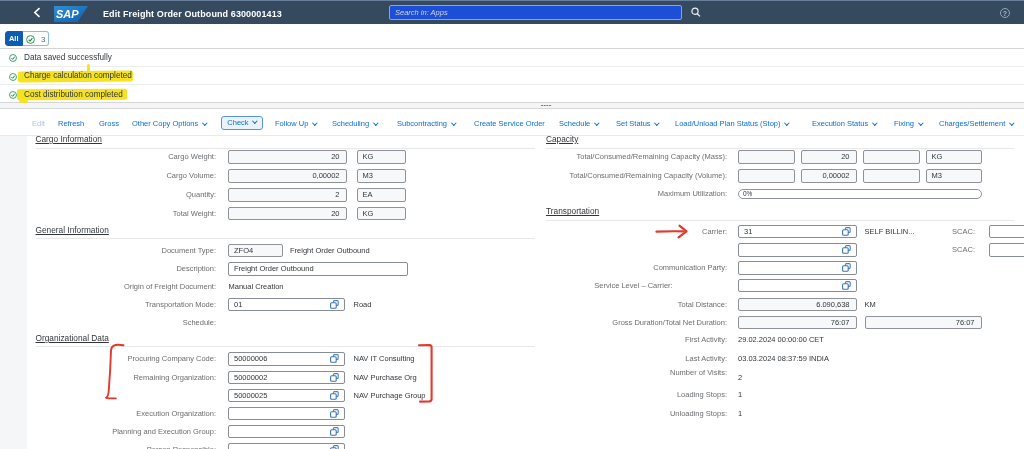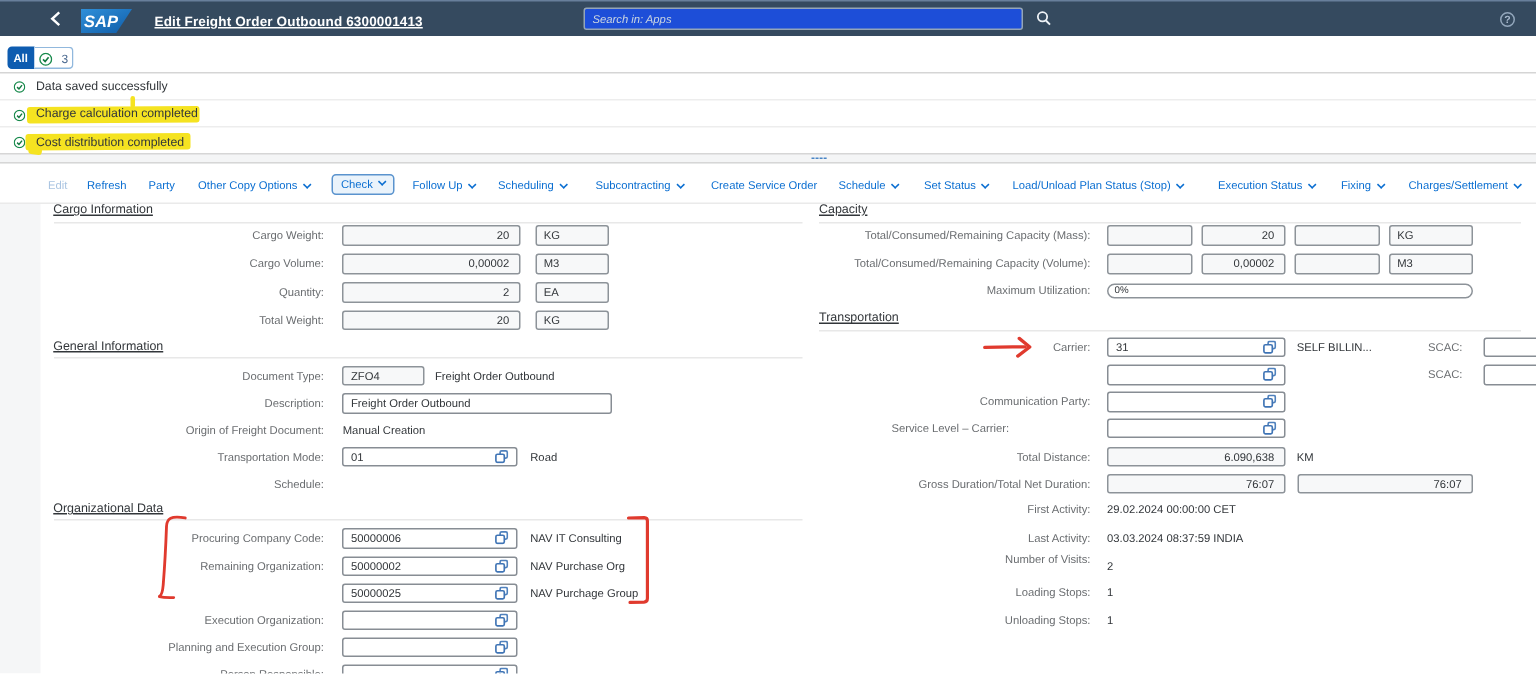--- a/index.html
+++ b/index.html
@@ -4,21 +4,21 @@
 <style>
 * { margin:0; padding:0; box-sizing:border-box; }
 html,body { width:1024px; height:449px; overflow:hidden; background:#fff;
   font-family:"Liberation Sans", sans-serif; }
 #page { position:relative; width:1024px; height:449px; overflow:hidden; }
 .abs { position:absolute; }
 
 #shell { position:absolute; left:0; top:0; width:1024px; height:24px; background:#354a5f;
   box-shadow: inset 0 1px 0 #687f9b; }
 #title { position:absolute; left:103px; top:2px; height:39px; line-height:25px;
-  color:#fff; font-size:9px; font-weight:bold; letter-spacing:0.1px;text-decoration:underline; }
+  color:#fff; font-size:9px; font-weight:bold; letter-spacing:0.1px; }
 #search { position:absolute; left:389px; top:4.5px; width:293px; height:15px;
   border:1px solid #94a5b7; border-radius:2px; background:#1d4ed8;
   color:#ccd6e0; font-size:7.5px; font-style:italic; line-height:13px; padding-left:5px; }
 #qmark { position:absolute; left:1000px; top:7.5px; width:10px; height:10px;
   border:1px solid #93a7bc; border-radius:50%; color:#a9bace; font-size:7px;
   text-align:center; line-height:9px; font-weight:bold; }
 
 #subbar { position:absolute; left:0; top:24px; width:1024px; height:25px; background:#fff;
   border-bottom:1px solid #d5d5d5; }
 #segall { position:absolute; left:5px; top:31px; width:17.5px; height:15px; background:#0e5cb0;
@@ -119,21 +119,21 @@
 </svg>
 <div class="hl" style="left:17px;top:89px;width:110px;height:10.5px;transform:rotate(-0.3deg);"></div>
 <div class="hl" style="left:19px;top:98px;width:9px;height:4.5px;transform:rotate(8deg);"></div>
 <div class="msgtext" style="top:88.5px;">Cost distribution completed</div>
 
 <div id="grip"></div>
 <div id="gripdots"></div>
 
 <div class="tbi" style="left:32px;color:#aac5e2;">Edit</div>
 <div class="tbi" style="left:58px;">Refresh</div>
-<div class="tbi" style="left:99px;">Party</div>
+<div class="tbi" style="left:99px;">Gross</div>
 <div class="tbi" style="left:132px;">Other Copy Options<span class="cv"></span></div>
 <div id="checkbtn">Check<span class="cv"></span></div>
 <div class="tbi" style="left:275px;">Follow Up<span class="cv"></span></div>
 <div class="tbi" style="left:332px;">Scheduling<span class="cv"></span></div>
 <div class="tbi" style="left:397px;">Subcontracting<span class="cv"></span></div>
 <div class="tbi" style="left:474px;">Create Service Order</div>
 <div class="tbi" style="left:559px;">Schedule<span class="cv"></span></div>
 <div class="tbi" style="left:616px;">Set Status<span class="cv"></span></div>
 <div class="tbi" style="left:675px;">Load/Unload Plan Status (Stop)<span class="cv"></span></div>
 <div class="tbi" style="left:812px;">Execution Status<span class="cv"></span></div>

